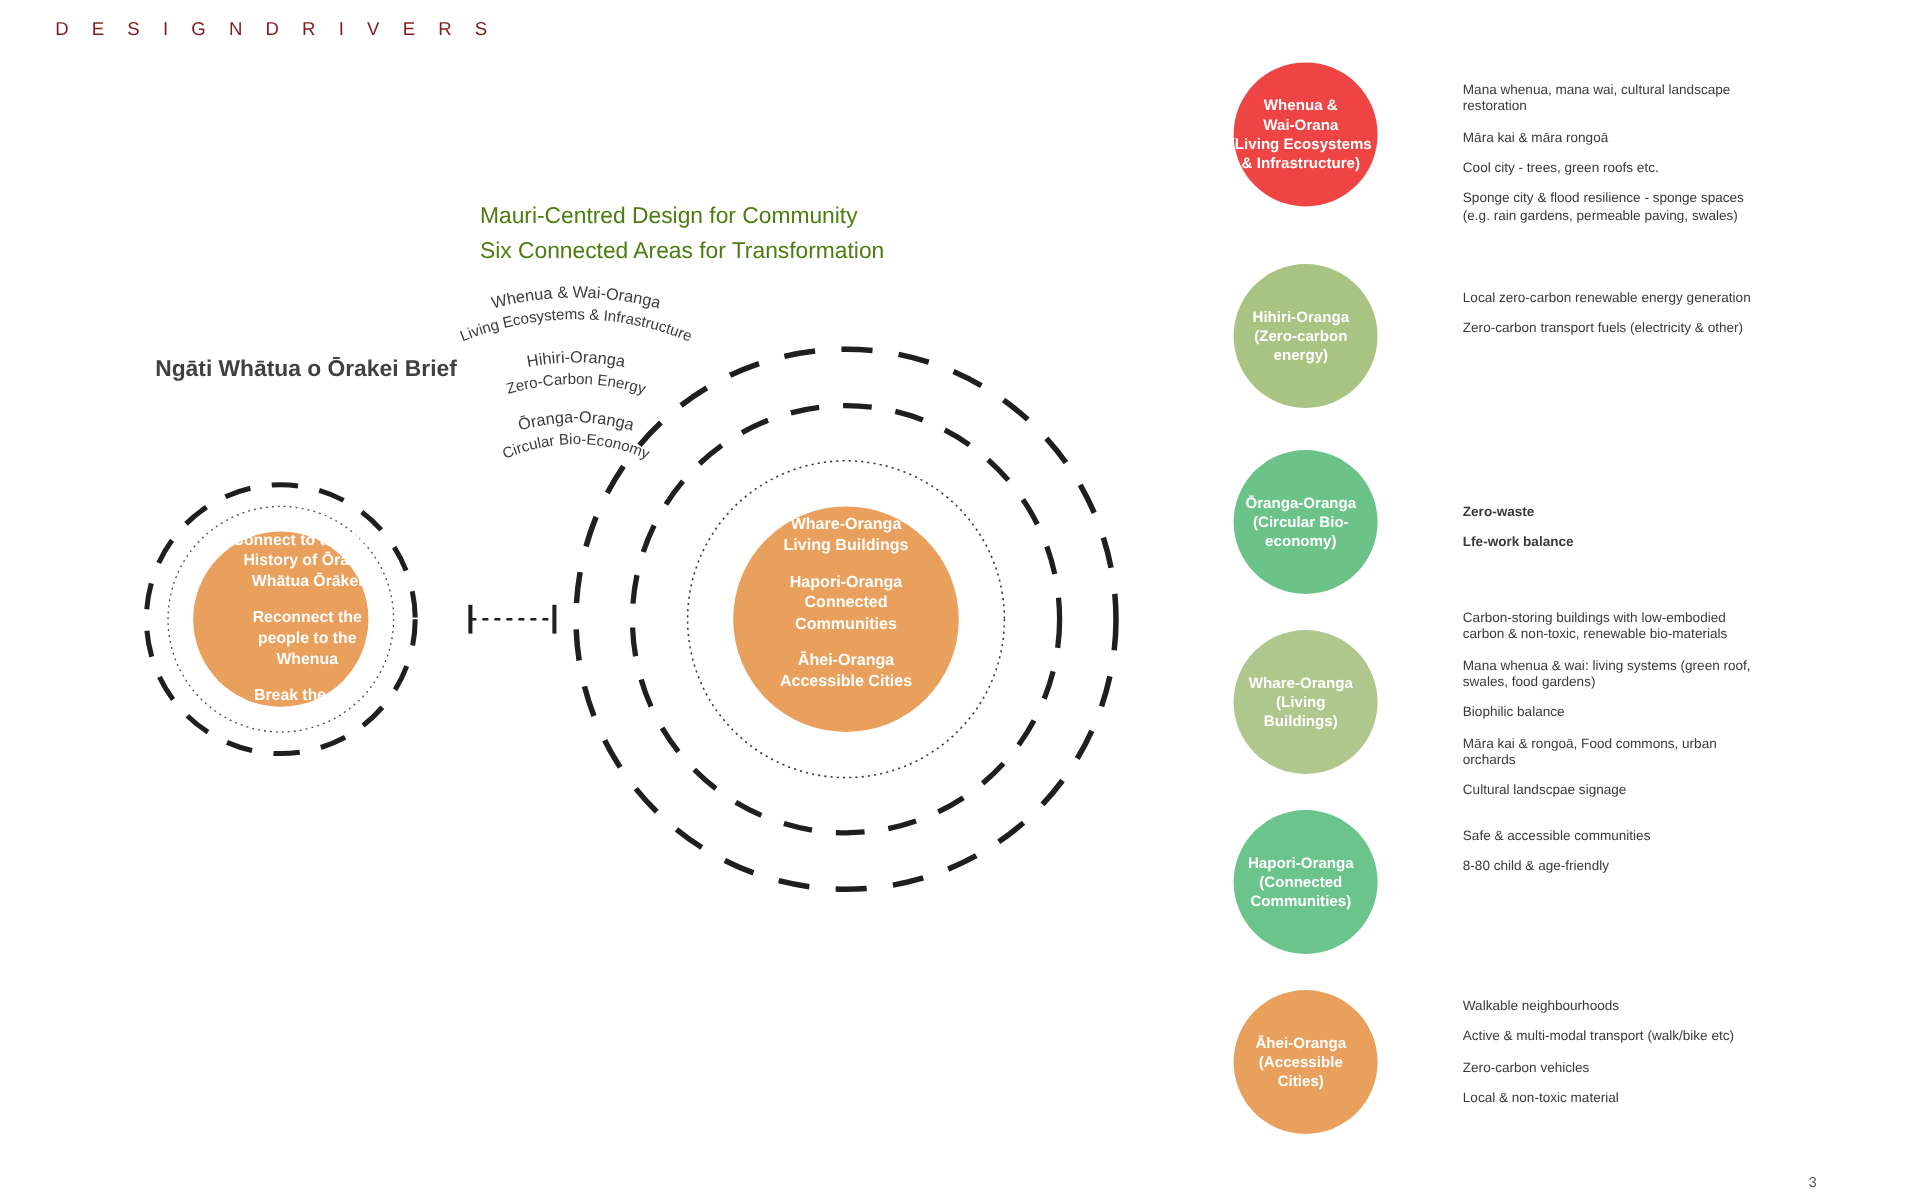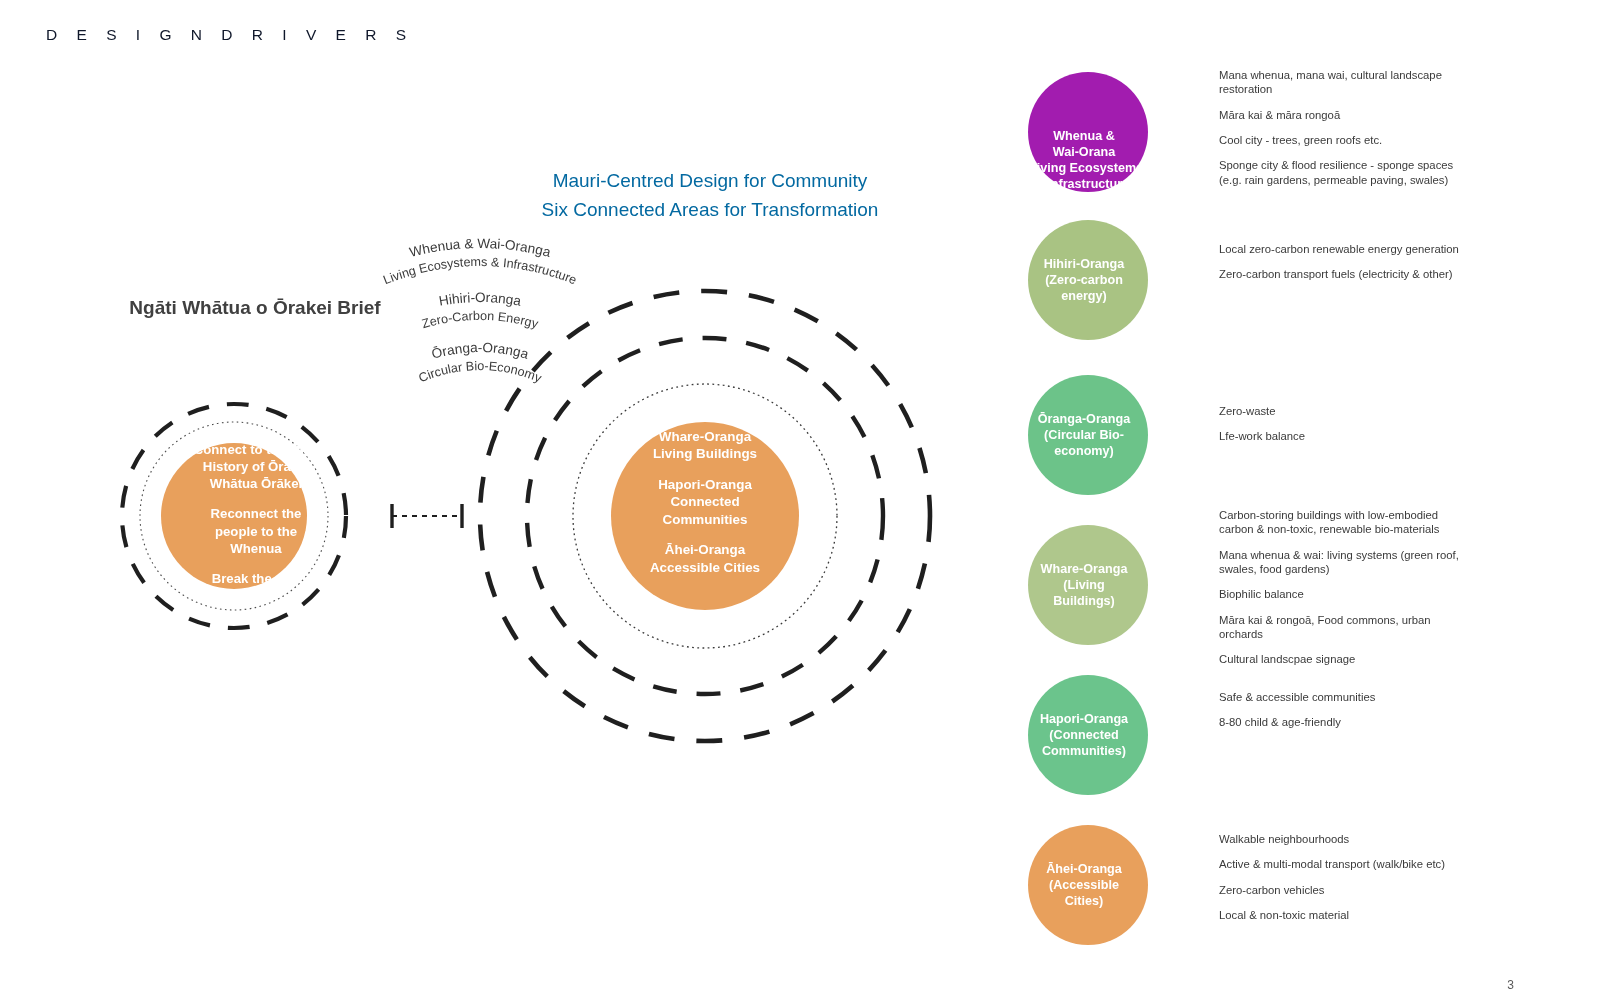--- a/index.html
+++ b/index.html
@@ -13,38 +13,37 @@
     position: relative;
     overflow: hidden;
     font-family: "Liberation Sans", sans-serif;
     color: #3c3c3c;
   }
 
   
   #slide-title {
     position: absolute;
     left: 46px;
-    top: 26px;
+    top: 16px;
     font-size: 15.5px;
     letter-spacing: 7.5px;
-    color: #0f172a;
+    color: #7f1d1d;
     font-weight: 400;
     white-space: nowrap;
   }
 
   
   #centre-heading {
     position: absolute;
     left: 400px;
     top: 166px;
     width: 620px;
-    text-align: center;
     font-size: 19px;
     line-height: 29px;
-    color: #0369a1;
+    color: #4d7c0f;
     font-weight: 400;
   }
   #centre-heading .ln { display: block; }
 
   #left-heading {
     position: absolute;
     left: 40px;
     top: 297px;
     width: 430px;
     text-align: center;
@@ -225,21 +224,21 @@
     <span class="blk">Hapori-Oranga</span>
     <span class="blk">Connected</span>
     <span class="blk">Communities</span>
     <span class="gap"></span>
     <span class="blk">Āhei-Oranga</span>
     <span class="blk">Accessible Cities</span>
   </div>
 
 <div id="key-column">
     <div class="key-row" style="top: 0px;">
-      <div class="key-bubble" style="background: #a21caf; top: 72px; align-items: flex-end;">
+      <div class="key-bubble" style="background: #ef4444; top: 52px;">
         <span>
           <div>Whenua &amp;</div>
           <div>Wai-Orana</div>
           <div>(Living Ecosystems</div>
           <div>&amp; Infrastructure)</div>
         </span>
       </div>
       <div class="key-items" style="top: 68px;">
         <div class="ki">Mana whenua, mana wai, cultural landscape restoration</div>
         <div class="ki">Māra kai &amp; māra rongoā</div>
@@ -261,21 +260,21 @@
       </div>
     </div>
     <div class="key-row" style="top: 0px;">
       <div class="key-bubble" style="background: rgb(108, 195, 137); top: 375px;">
         <span>
           <div>Ōranga-Oranga</div>
           <div>(Circular Bio-</div>
           <div>economy)</div>
         </span>
       </div>
-      <div class="key-items" style="top: 404px;">
+      <div class="key-items" style="top: 420px; font-weight: bold;">
         <div class="ki">Zero-waste</div>
         <div class="ki">Lfe-work balance</div>
       </div>
     </div>
     <div class="key-row" style="top: 0px;">
       <div class="key-bubble" style="background: rgb(175, 199, 140); top: 525px;">
         <span>
           <div>Whare-Oranga</div>
           <div>(Living</div>
           <div>Buildings)</div>

